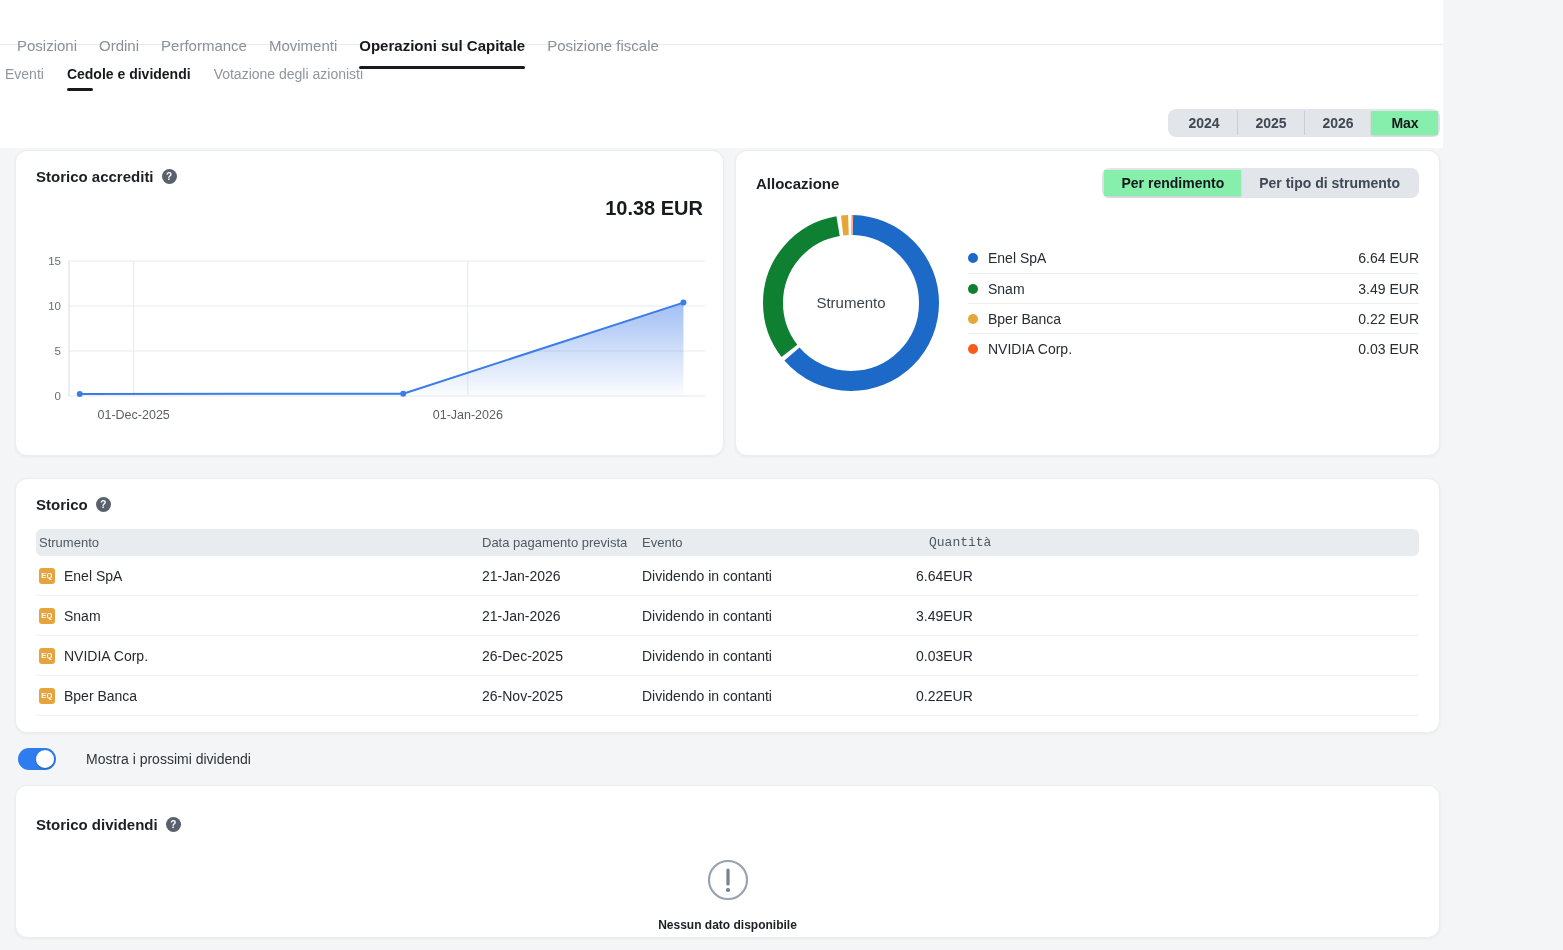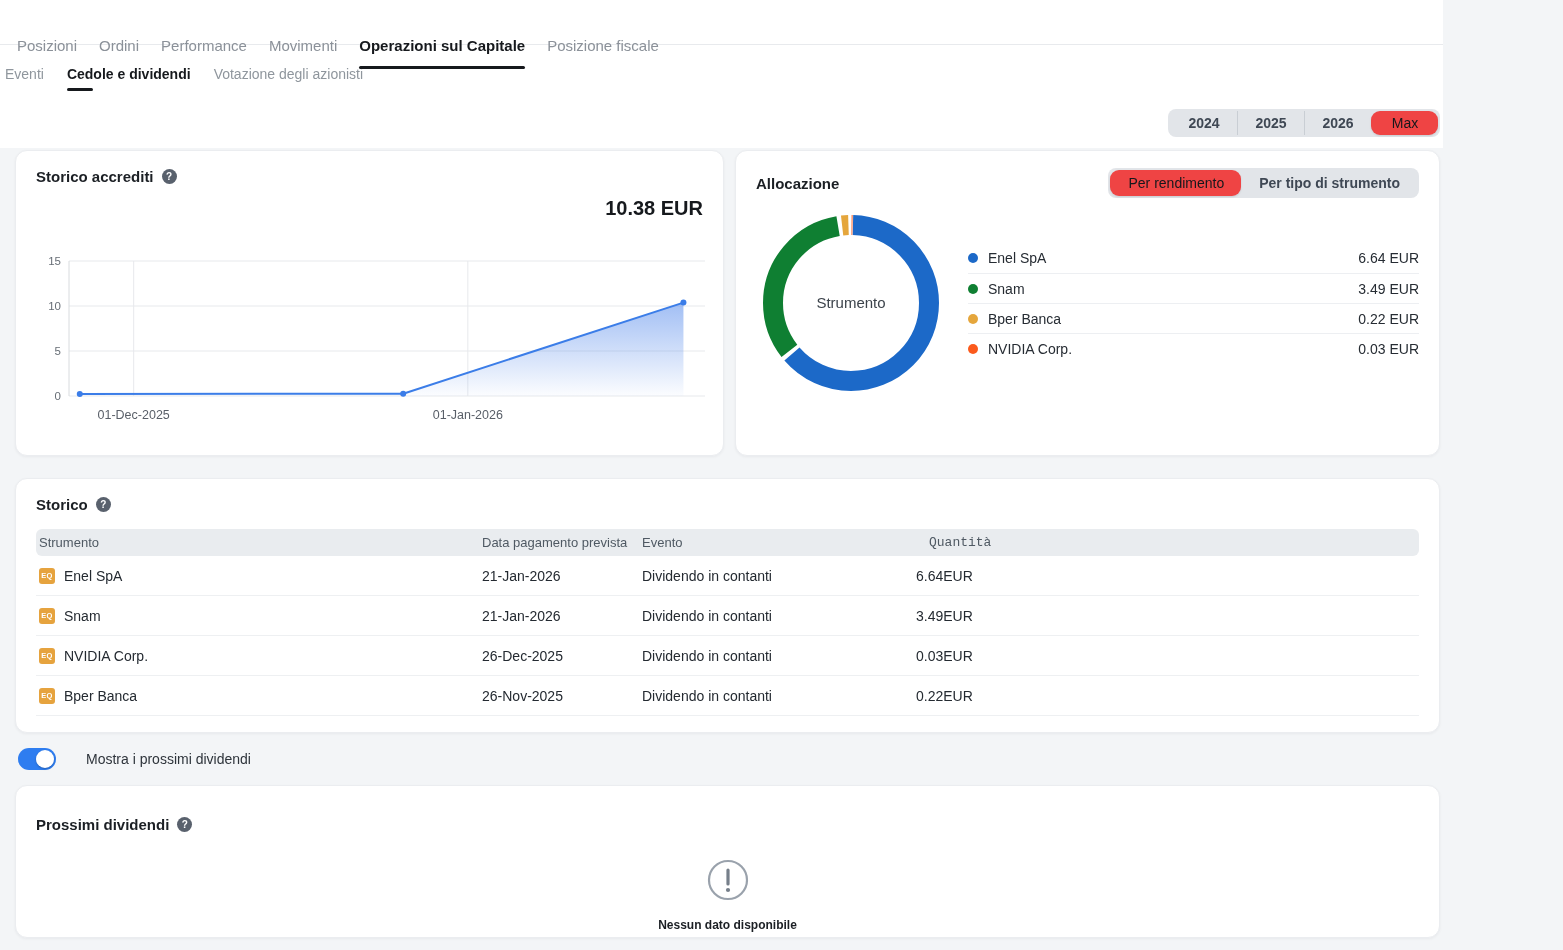--- a/index.html
+++ b/index.html
@@ -42,21 +42,21 @@
     align-items:stretch;
   }
   .seg-opt {
     display:flex; align-items:center; justify-content:center;
     font-size:14px; font-weight:600; color:#3f4854; cursor:pointer;
     border-left:1px solid #c9ced4; white-space:nowrap;
   }
   .seg-opt:first-child { border-left-color:transparent; }
   .seg-opt.active, .seg-opt.active + .seg-opt { border-left-color:transparent; }
   .seg-opt.active {
-    background:#ef4444; border-radius:9px; color:#15181c; font-weight:400;
+    background:#86efac; border-radius:0; color:#15181c; font-weight:700;
     box-shadow:0 1px 2px rgba(16,24,40,.12);
   }
   .seg.period .seg-opt { width:67px; height:24px; }
   .seg.alloc  .seg-opt { padding:0 17px; height:26px; }
   
   .content { width:1425px; margin:0 0 0 15px; }
   .card {
     background:#ffffff; border:1px solid #ebedf0; border-radius:12px;
     box-shadow:0 1px 3px rgba(16,24,40,.05);
   }
@@ -289,21 +289,21 @@
 
   <div class="toggle-row">
     <div class="switch" role="switch" aria-checked="true">
       <div class="knob"></div>
     </div>
     <div class="toggle-label">Mostra i prossimi dividendi</div>
   </div>
 
   <div class="card upcoming-card">
     <div class="card-title">
-      <span>Prossimi dividendi</span>
+      <span>Storico dividendi</span>
       <span class="help-icon">?</span>
     </div>
     <div class="empty-state">
       <span>
         <svg width="44" height="44" viewBox="0 0 44 44">
           <circle cx="22" cy="22" r="19" fill="none" stroke="#9aa2ac" stroke-width="2.2"></circle>
           <line x1="22" y1="12" x2="22" y2="26" stroke="#767f8a" stroke-width="3.2" stroke-linecap="round"></line>
           <circle cx="22" cy="32" r="2.1" fill="#767f8a"></circle>
         </svg>
       </span>

